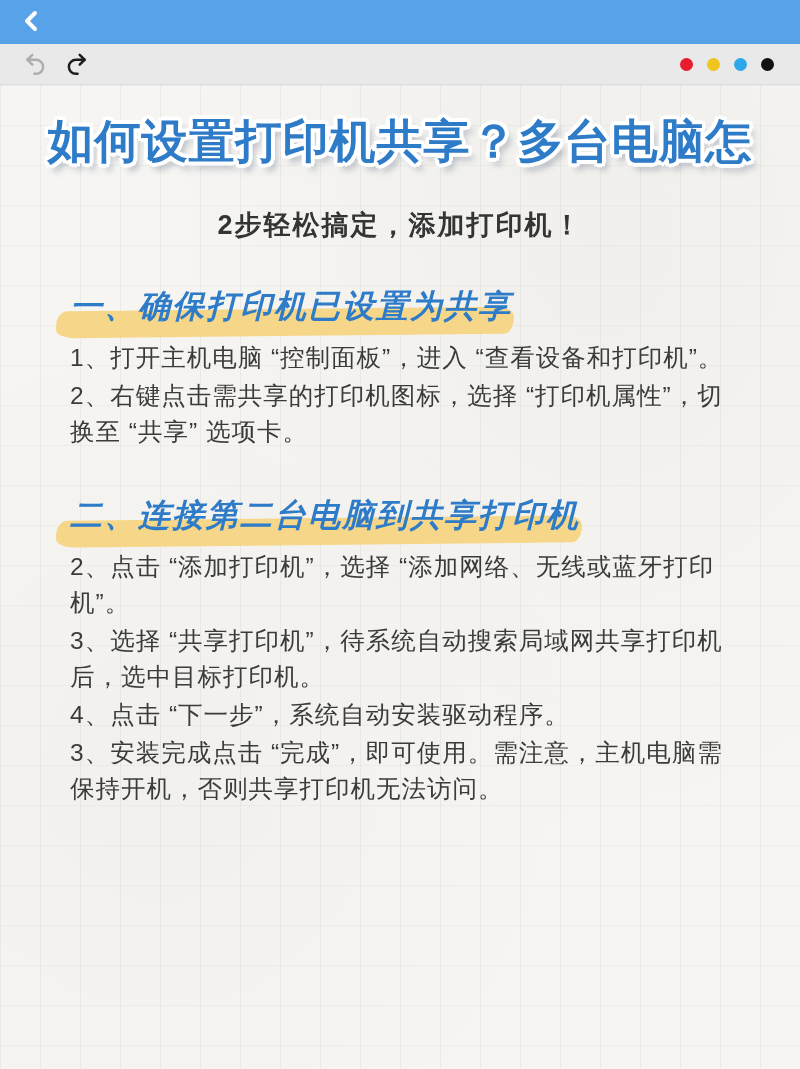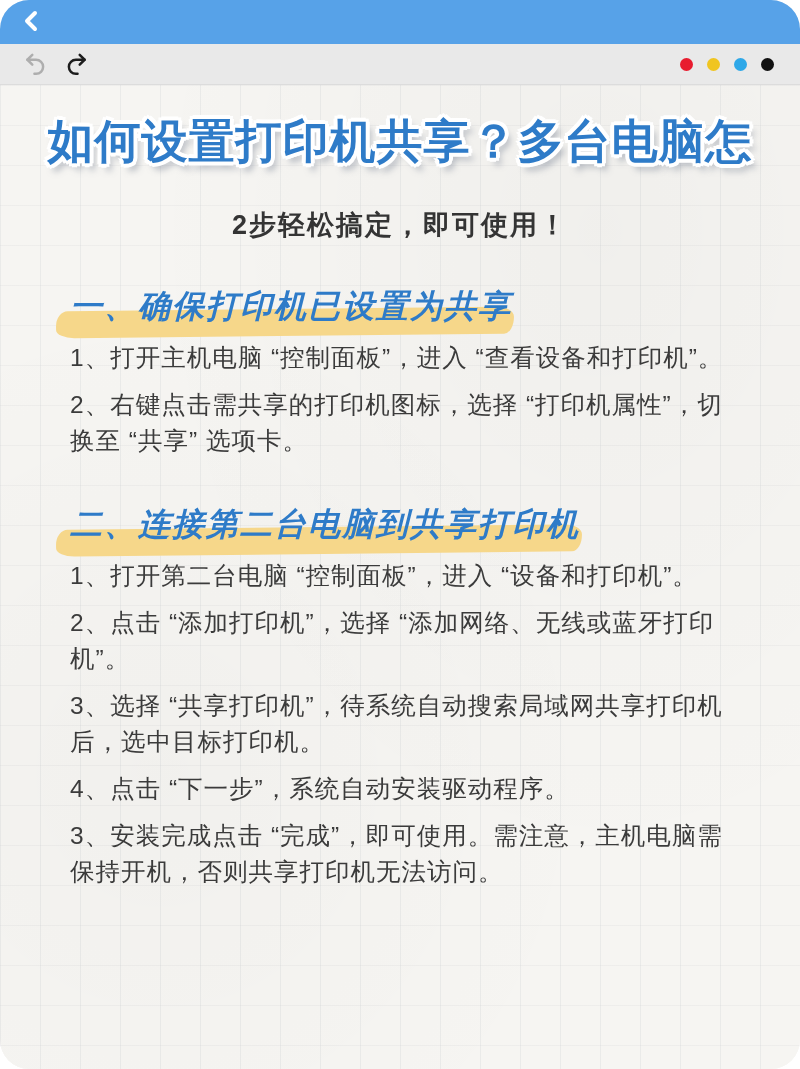--- a/index.html
+++ b/index.html
@@ -1,17 +1,17 @@
 <!DOCTYPE html>
 <html><head>
 <meta charset="utf-8">
 <style>
   html,body{margin:0;padding:0;}
   body{font-family:"Liberation Sans","DejaVu Sans",sans-serif;background:#fff;}
-  .screen{position:relative;width:800px;height:1069px;overflow:hidden;background:#f6f5f2;border-radius:29px;}
+  .screen{position:relative;width:800px;height:1069px;overflow:hidden;background:#f6f5f2;}
 
   
   .app-bar{height:44px;background:#57a2e8;display:flex;align-items:center;padding:0 14px;}
   .back-btn{width:36px;height:36px;display:flex;align-items:center;justify-content:center;cursor:pointer;background:none;border:none;padding:0;}
 
   
   .toolbar{height:41px;background:#e9e9e9;border-bottom:1px solid #dcdcdc;display:flex;align-items:center;padding:0 0 0 18px;box-sizing:border-box;}
   .tool-btn{width:34px;height:34px;display:flex;align-items:center;justify-content:center;background:none;border:none;padding:0;cursor:pointer;margin-right:8px;}
   .dots{margin-left:auto;display:flex;align-items:center;gap:14px;margin-right:26px;}
   .dot{width:13px;height:13px;border-radius:50%;cursor:pointer;}
@@ -45,21 +45,21 @@
   .sec-1{margin-top:42px;}
   .sec-2{margin-top:44px;}
   .sec-heading{position:relative;display:inline-block;margin:0;font-size:32px;font-weight:800;
     color:#2e7bc8;letter-spacing:2px;line-height:42px;font-style:italic;}
   .sec-heading .txt{position:relative;z-index:1;}
   .sec-heading .hl{position:absolute;z-index:0;left:-14px;right:-2px;bottom:-9px;height:27px;
     background:#f6d78a;transform:rotate(-0.6deg);
     border-radius:14px 20px 12px 22px / 18px 12px 20px 10px;}
 
   .steps{margin-top:13px;}
-  .step{margin:11px 0;font-size:24.5px;line-height:36px;color:#3b3b3b;font-weight:500;
+  .step{margin:2px 0;font-size:24.5px;line-height:36px;color:#3b3b3b;font-weight:500;
     letter-spacing:1px;}
 </style>
 </head>
 <body>
 
 <div class="screen">
 
   <div class="app-bar">
     <button class="back-btn">
       <span>
@@ -94,40 +94,39 @@
       <span class="dot dot-black"></span>
     </div>
   </div>
 
   <div class="paper">
 
     <h1 class="title">
       <span>如何设置打印机共享？多台电脑怎</span>
     </h1>
 
-    <p class="subtitle">2步轻松搞定，即可使用！</p>
+    <p class="subtitle">2步轻松搞定，添加打印机！</p>
 
     <div class="sec sec-1">
       <h2 class="sec-heading">
         <span class="hl"></span>
         <span class="txt">一、确保打印机已设置为共享</span>
       </h2>
       <div class="steps">
         <p class="step">1、打开主机电脑 “控制面板”，进入 “查看设备和打印机”。</p>
         <p class="step">2、右键点击需共享的打印机图标，选择 “打印机属性”，切换至 “共享” 选项卡。</p>
       </div>
     </div>
 
     <div class="sec sec-2">
       <h2 class="sec-heading">
         <span class="hl"></span>
         <span class="txt">二、连接第二台电脑到共享打印机</span>
       </h2>
       <div class="steps">
-        <p class="step">1、打开第二台电脑 “控制面板”，进入 “设备和打印机”。</p>
         <p class="step">2、点击 “添加打印机”，选择 “添加网络、无线或蓝牙打印机”。</p>
         <p class="step">3、选择 “共享打印机”，待系统自动搜索局域网共享打印机后，选中目标打印机。</p>
         <p class="step">4、点击 “下一步”，系统自动安装驱动程序。</p>
         <p class="step">3、安装完成点击 “完成”，即可使用。需注意，主机电脑需保持开机，否则共享打印机无法访问。</p>
       </div>
     </div>
 
   </div>
 </div>
 

